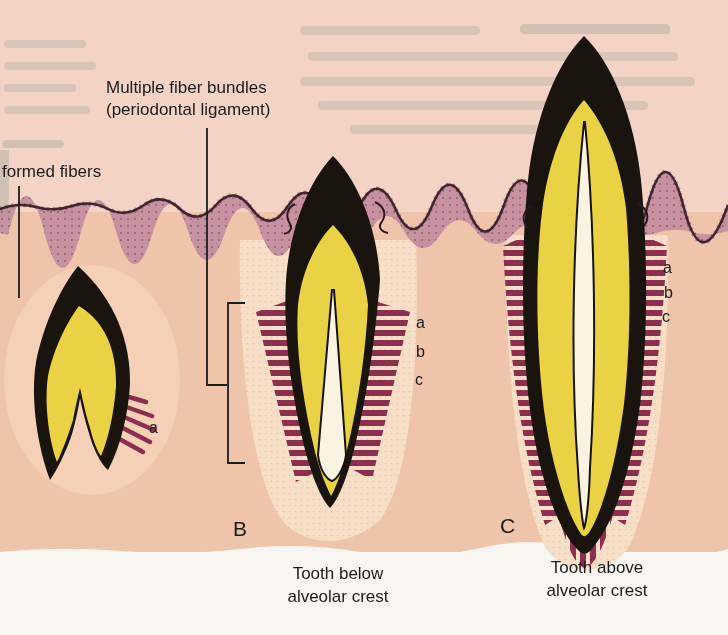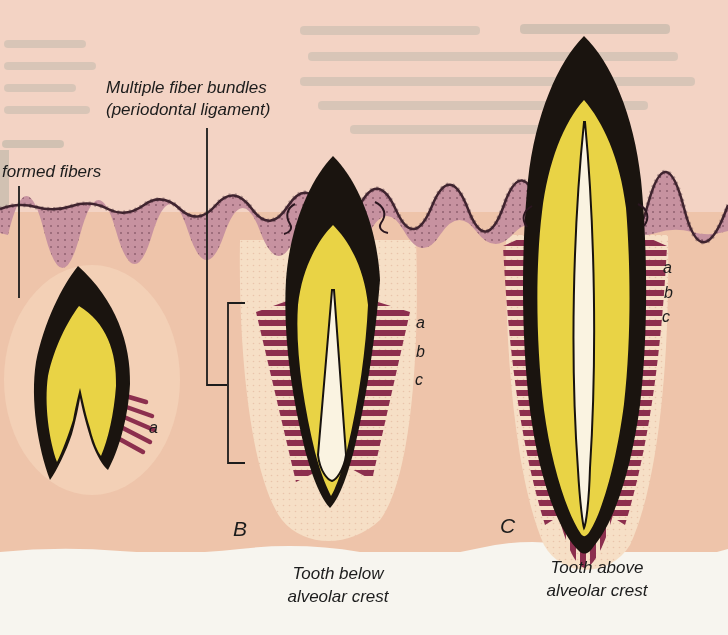--- a/index.html
+++ b/index.html
@@ -1,16 +1,16 @@
 <!DOCTYPE html>
 <html><head>
 <meta charset="utf-8">
 <style>
   html,body{margin:0;padding:0;background:#e9e9e9;}
-  .stage{position:relative;width:728px;height:635px;overflow:hidden;background:#bef264;font-style:italic;}
+  .stage{position:relative;width:728px;height:635px;overflow:hidden;background:#bef264;}
   svg{display:block;}
   text{font-family:"Liberation Sans",sans-serif;fill:#1c1c1c;}
   .lbl{font-size:17px;}
   .marker{font-size:16px;}
   .panel{font-size:21px;}
   .caption{font-size:17px;text-anchor:middle;}
   .ink{stroke:#17120e;}
   .leader{stroke:#1c1c1c;stroke-width:1.8;fill:none;}
 </style>
 </head>

